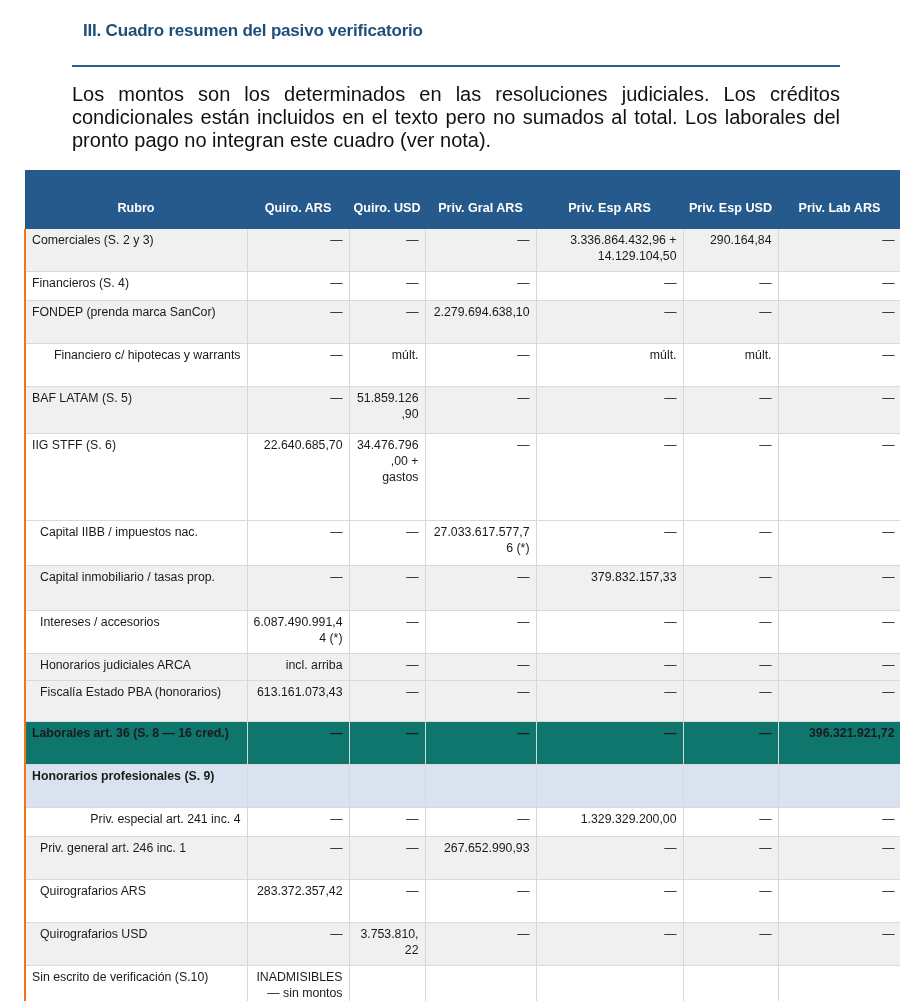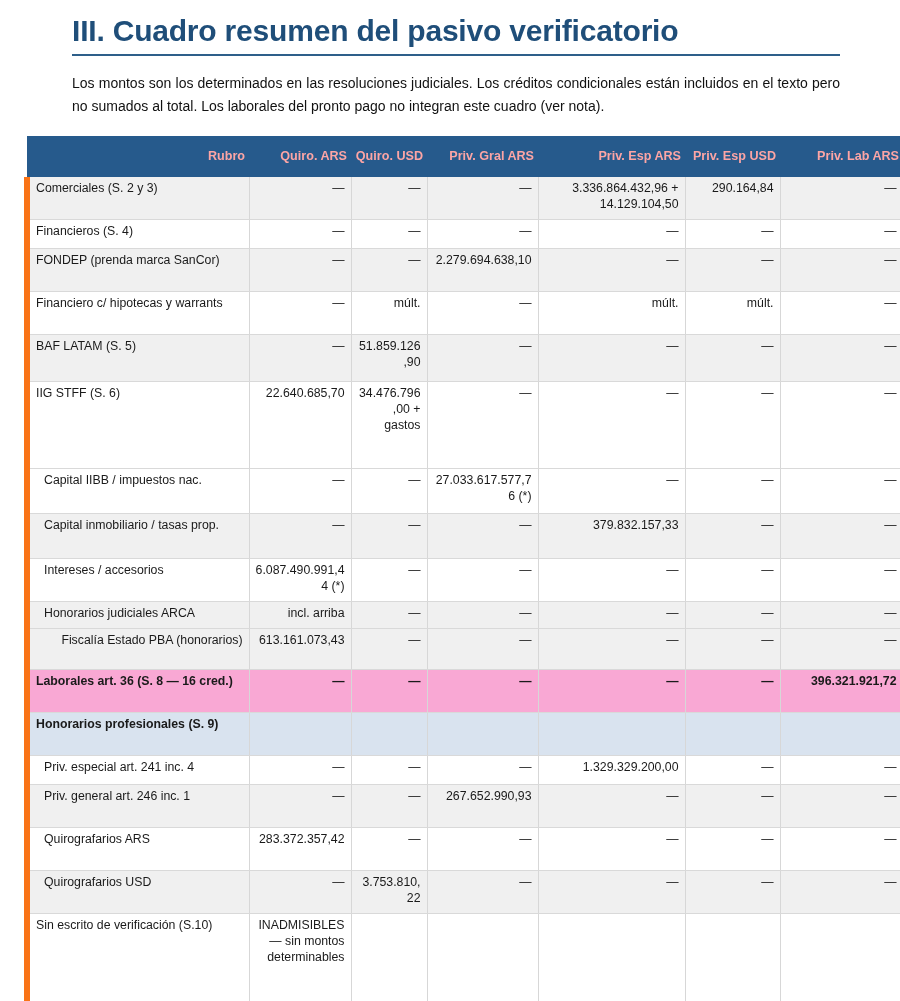--- a/index.html
+++ b/index.html
@@ -23,39 +23,39 @@
     box-sizing: border-box;
     padding: 0;
   }
 
   
   .heading-wrap {
     margin: 16px 60px 0 72px;
   }
   h1.doc-title {
     font-family: "Liberation Sans", sans-serif;
-    font-size: 30px;
+    font-size: 17px;
     line-height: 30px;
     font-weight: bold;
     color: #1F4E79;
-    margin: 0;
+    margin: 11px;
     padding: 0 0 8px 0;
     letter-spacing: -0.2px;
     white-space: nowrap;
   }
   .title-rule {
     border-bottom: 2px solid #2E5F8A;
     width: 100%;
     margin-bottom: 0;
   }
 
   
   .intro {
     margin: 16px 60px 0 72px;
-    font-size: 14px;
+    font-size: 20px;
     line-height: 23px;
     text-align: justify;
     color: #111111;
   }
 
   
   .table-wrap {
     margin: 18px 0 0 24px;
     width: 876px;
   }
@@ -69,57 +69,57 @@
   table.pasivo col.c-rubro { width: 222px; }
   table.pasivo col.c-qars  { width: 102px; }
   table.pasivo col.c-qusd  { width: 76px;  }
   table.pasivo col.c-pgars { width: 111px; }
   table.pasivo col.c-pears { width: 147px; }
   table.pasivo col.c-peusd { width: 95px;  }
   table.pasivo col.c-plars { width: 123px; }
 
   thead th {
     background: #265A8C;
-    color: #fca5a5;
+    color: #ffffff;
     font-weight: bold;
     font-size: 12.6px;
     line-height: 15px;
-    text-align: right;
+    text-align: center;
     vertical-align: middle;
-    padding: 7px 4px 8px 4px;
+    padding: 25px 4px 8px 4px;
     border: none;
     height: 26px;
   }
   thead tr { height: 41px; }
 
   tbody td {
     border-right: 1px solid #d7d7d7;
     border-bottom: 1px solid #d9d9d9;
     padding: 3px 6px 3px 6px;
     vertical-align: top;
     line-height: 16px;
   }
   tbody td:last-child { border-right: 1px solid #d7d7d7; }
   tbody tr td:first-child {
-    border-left: 6px solid #f97316;
+    border-left: 2px solid #f97316;
   }
   td.rubro {
     text-align: left;
     white-space: normal;
   }
   td.num {
     text-align: right;
     white-space: normal;
     word-break: break-word;
   }
 
   tr.stripe td { background: #F0F0F0; }
   tr.plain  td { background: #FFFFFF; }
   tr.section td { background: #D9E3EF; font-weight: bold; }
-  tr.section-alt td { background: #f9a8d4; font-weight: bold; }
+  tr.section-alt td { background: #0f766e; font-weight: bold; }
   td.indent1 { padding-left: 14px; }
   td.indent0 { padding-left: 6px; }
 </style>
 </head>
 <body>
 
 <div id="page">
 
   <div class="heading-wrap">
     <h1 class="doc-title">III. Cuadro resumen del pasivo verificatorio</h1>
@@ -172,21 +172,21 @@
           <tr class="stripe">
             <td class="rubro indent0" style="height: 36px;">FONDEP (prenda marca SanCor)</td>
             <td class="num">—</td>
             <td class="num">—</td>
             <td class="num">2.279.694.638,10</td>
             <td class="num">—</td>
             <td class="num">—</td>
             <td class="num">—</td>
           </tr>
           <tr class="plain">
-            <td class="rubro indent0" style="height: 36px;">Financiero c/ hipotecas y warrants</td>
+            <td class="rubro indent0" style="height: 36px; text-align: right;">Financiero c/ hipotecas y warrants</td>
             <td class="num">—</td>
             <td class="num">múlt.</td>
             <td class="num">—</td>
             <td class="num">múlt.</td>
             <td class="num">múlt.</td>
             <td class="num">—</td>
           </tr>
           <tr class="stripe">
             <td class="rubro indent0" style="height: 40px; margin-top: 12px;">BAF LATAM (S. 5)</td>
             <td class="num">—</td>
@@ -235,21 +235,21 @@
           <tr class="stripe">
             <td class="rubro indent1" style="height: 20px;">Honorarios judiciales ARCA</td>
             <td class="num">incl. arriba</td>
             <td class="num">—</td>
             <td class="num">—</td>
             <td class="num">—</td>
             <td class="num">—</td>
             <td class="num">—</td>
           </tr>
           <tr class="stripe">
-            <td class="rubro indent1" style="height: 34px; text-align: right;">Fiscalía Estado PBA (honorarios)</td>
+            <td class="rubro indent1" style="height: 34px;">Fiscalía Estado PBA (honorarios)</td>
             <td class="num">613.161.073,43</td>
             <td class="num">—</td>
             <td class="num">—</td>
             <td class="num">—</td>
             <td class="num">—</td>
             <td class="num">—</td>
           </tr>
           <tr class="section-alt">
             <td class="rubro indent0" style="height: 36px;">Laborales art. 36 (S. 8 — 16 cred.)</td>
             <td class="num">—</td>
@@ -262,21 +262,21 @@
           <tr class="section">
             <td class="rubro indent0" style="height: 36px;">Honorarios profesionales (S. 9)</td>
             <td class="num"></td>
             <td class="num"></td>
             <td class="num"></td>
             <td class="num"></td>
             <td class="num"></td>
             <td class="num"></td>
           </tr>
           <tr class="plain">
-            <td class="rubro indent1" style="height: 22px;">Priv. especial art. 241 inc. 4</td>
+            <td class="rubro indent1" style="height: 22px; text-align: right;">Priv. especial art. 241 inc. 4</td>
             <td class="num">—</td>
             <td class="num">—</td>
             <td class="num">—</td>
             <td class="num">1.329.329.200,00</td>
             <td class="num">—</td>
             <td class="num">—</td>
           </tr>
           <tr class="stripe">
             <td class="rubro indent1" style="height: 36px;">Priv. general art. 246 inc. 1</td>
             <td class="num">—</td>

